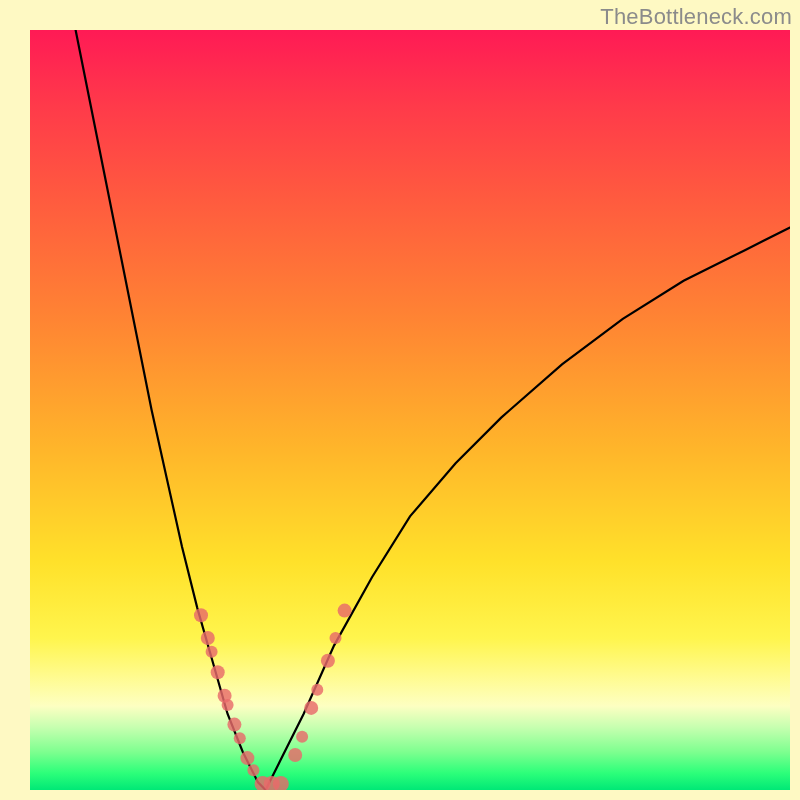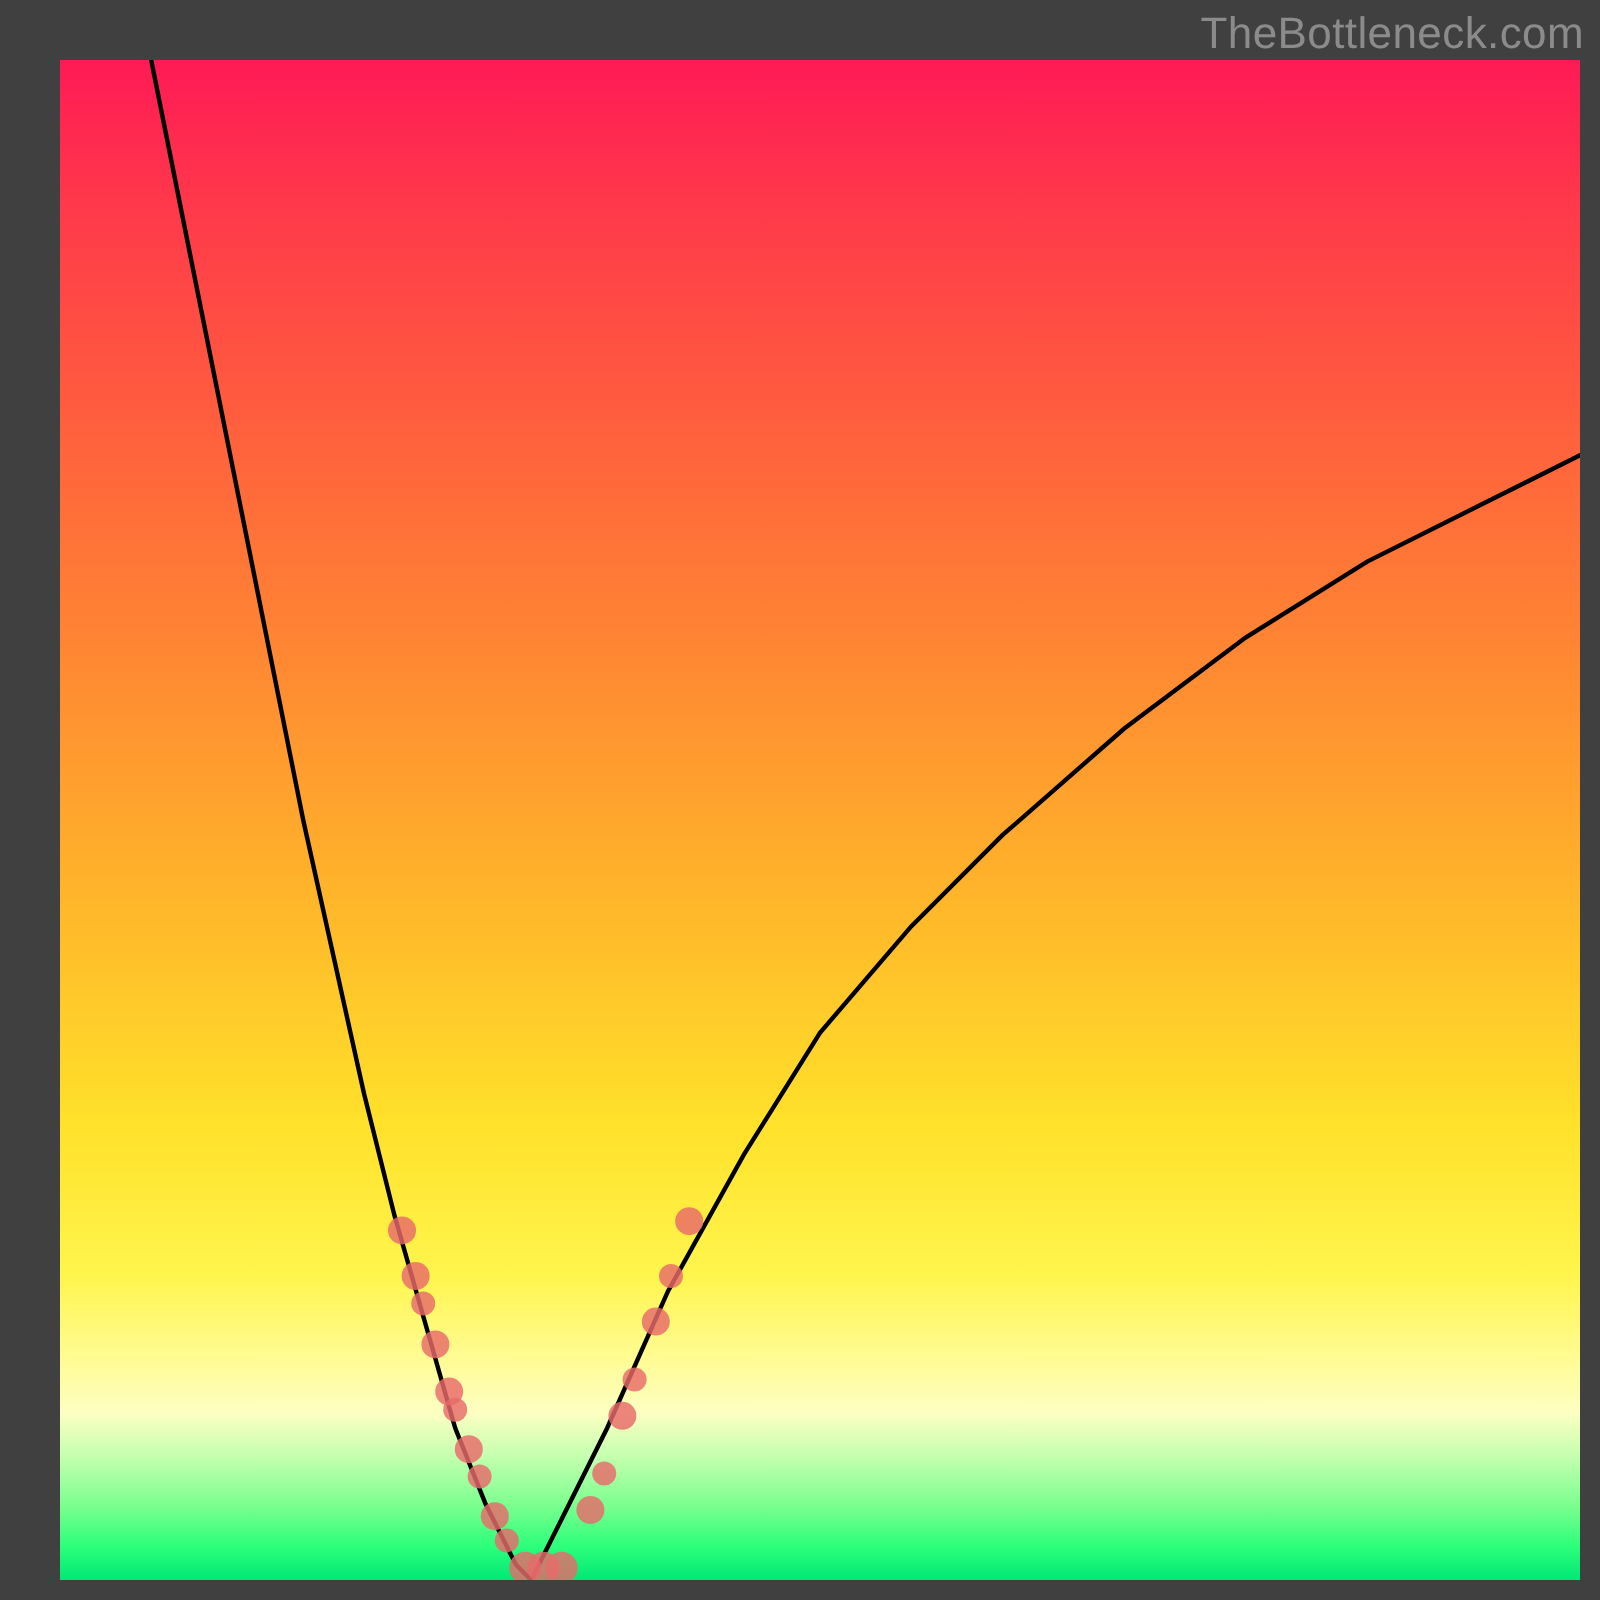--- a/index.html
+++ b/index.html
@@ -8,21 +8,21 @@
     width: 800px;
     height: 800px;
     overflow: hidden;
     background: #000;
     font-family: Arial, Helvetica, sans-serif;
   }
   .frame {
     position: relative;
     width: 800px;
     height: 800px;
-    background: #404040;
+    background: #fef9c3;
   }
   .plot-area {
     position: absolute;
     left: 30px;
     top: 30px;
     width: 760px;
     height: 760px;
     overflow: hidden;
   }
   .gradient-bg {

